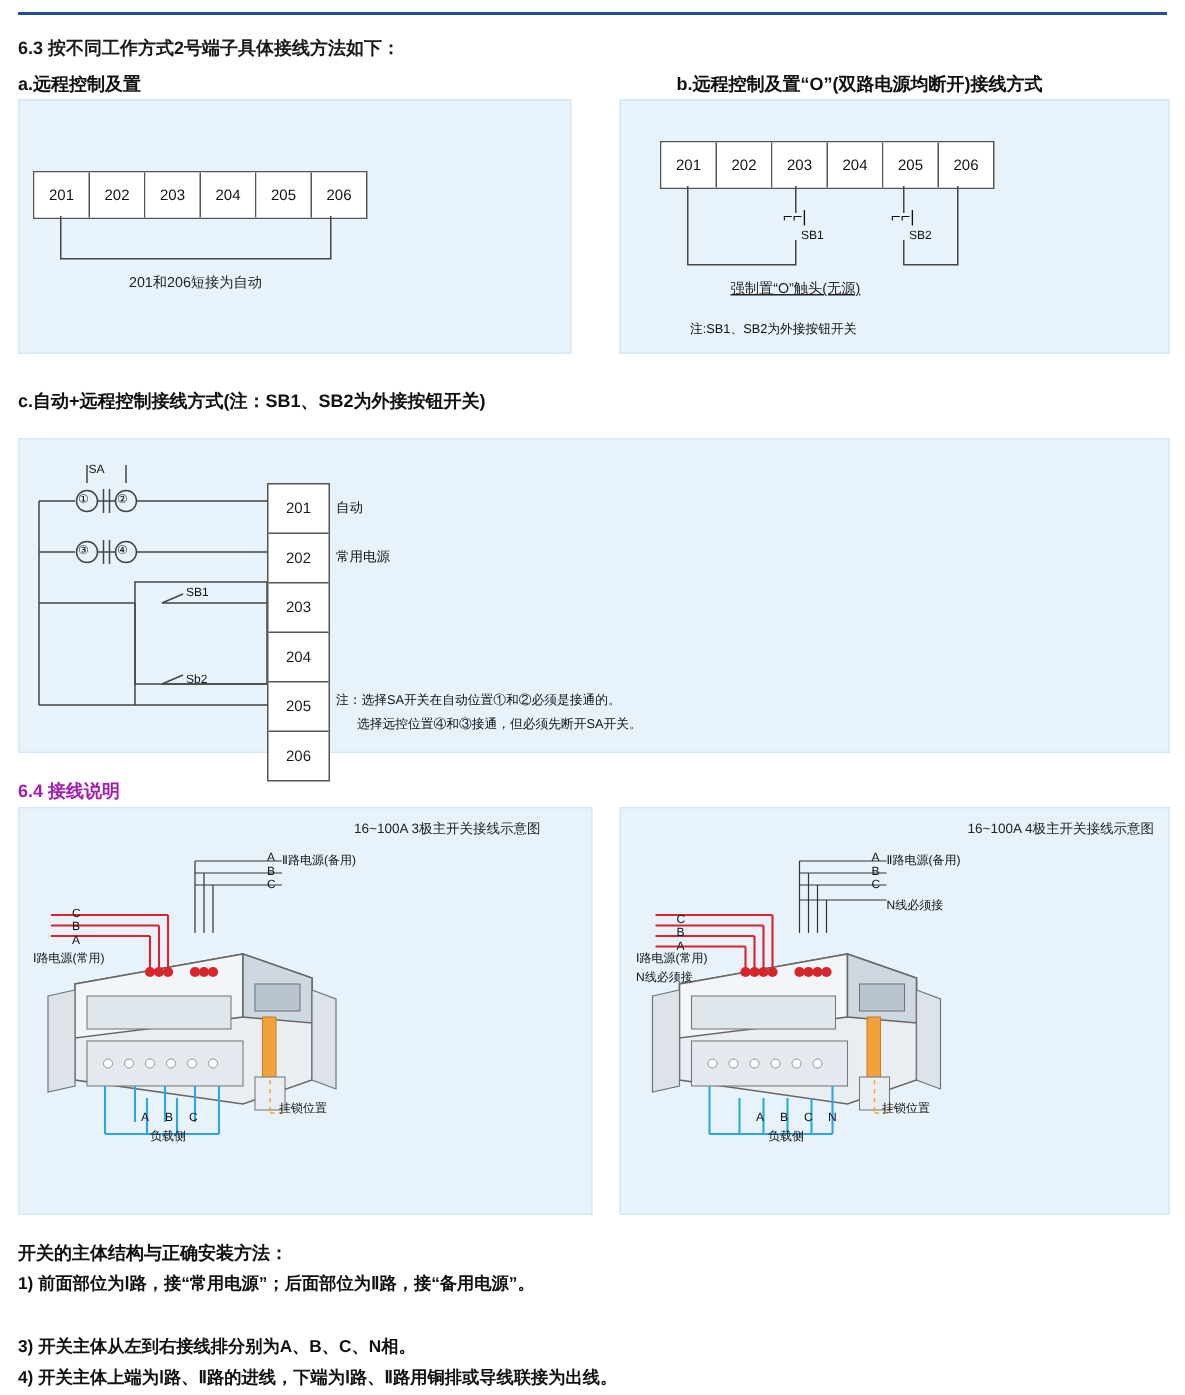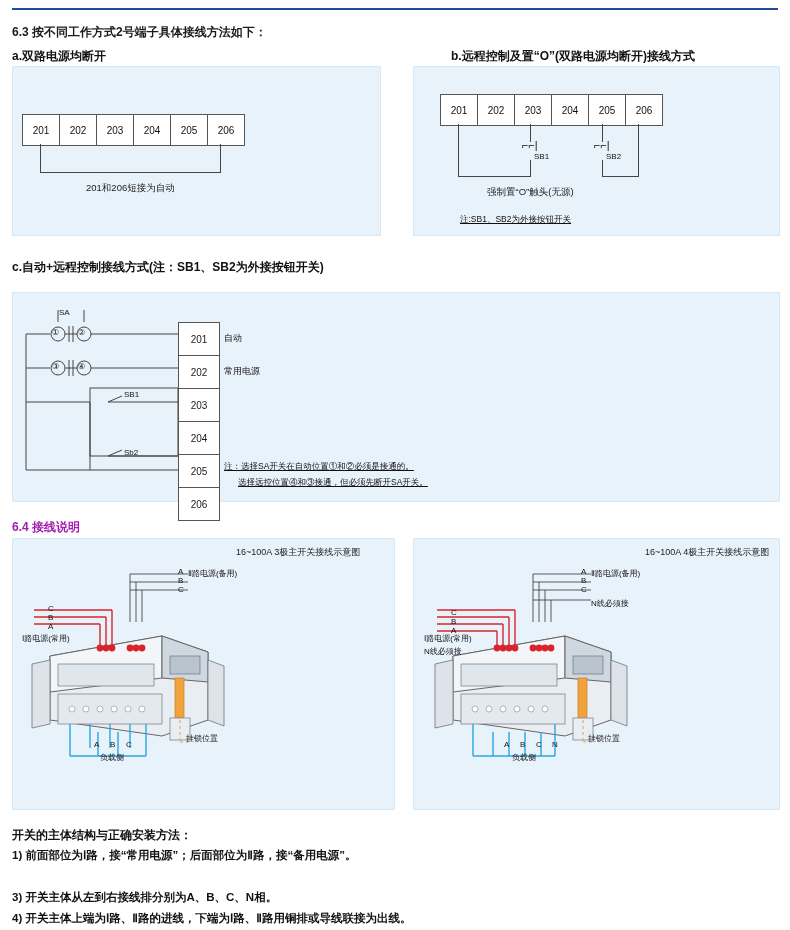--- a/index.html
+++ b/index.html
@@ -111,34 +111,33 @@
     position: absolute;
     font-size: 9.5px;
     color: #222;
     white-space: nowrap;
   }
   .note {
     position: absolute;
     font-size: 8.5px;
     color: #111;
     white-space: nowrap;
-    text-decoration: underline;
   }
   svg { display: block; }
 </style>
 </head>
 <body>
 
 <div class="page">
 
   <div class="topline"></div>
 
   <div class="sec-title" style="left:12px; top:24px;">6.3 按不同工作方式2号端子具体接线方法如下：</div>
 
-  <div class="sub-title" style="left:12px; top:48px;">a.双路电源均断开</div>
+  <div class="sub-title" style="left:12px; top:48px;">a.远程控制及置</div>
 
   <div class="sub-title" style="left:413px; top:48px;padding-left:38px;">b.远程控制及置“O”(双路电源均断开)接线方式</div>
 
   <div class="panel" style="left:12px; top:66px; width:367px; height:168px;"></div>
 
   <div class="terminal-row" style="left:22px; top:114px;">
     <div class="cell">201</div>
     <div class="cell">202</div>
     <div class="cell">203</div>
     <div class="cell">204</div>
@@ -169,21 +168,21 @@
   <div class="lbl-sm" style="left:522px; top:139px; font-size:11px;">⌐⌐|</div>
   <div class="lbl-sm" style="left:534px; top:152px;">SB1</div>
 
   <div class="vline" style="left:602px; top:124px; height:18px;"></div>
   <div class="vline" style="left:602px; top:160px; height:16px;"></div>
   <div class="vline" style="left:638px; top:124px; height:52px;"></div>
   <div class="hline" style="left:602px; top:176px; width:37px;"></div>
   <div class="lbl-sm" style="left:594px; top:139px; font-size:11px;">⌐⌐|</div>
   <div class="lbl-sm" style="left:606px; top:152px;">SB2</div>
 
-  <div class="cap" style="left:487px; top:186px;">强制置“O”触头(无源)</div>
+  <div class="cap" style="left:487px; top:186px;text-decoration:underline;">强制置“O”触头(无源)</div>
   <div class="note" style="left:460px; top:214px;">注:SB1、SB2为外接按钮开关</div>
 
   <div class="sub-title" style="left:12px; top:259px;">c.自动+远程控制接线方式(注：SB1、SB2为外接按钮开关)</div>
 
   <div class="panel" style="left:12px; top:292px; width:766px; height:208px;"></div>
 
   <svg style="position:absolute; left:12px; top:292px;" width="766" height="208">
 
     <line x1="14" y1="42" x2="14" y2="178" stroke="#444" stroke-width="1"></line>
 

